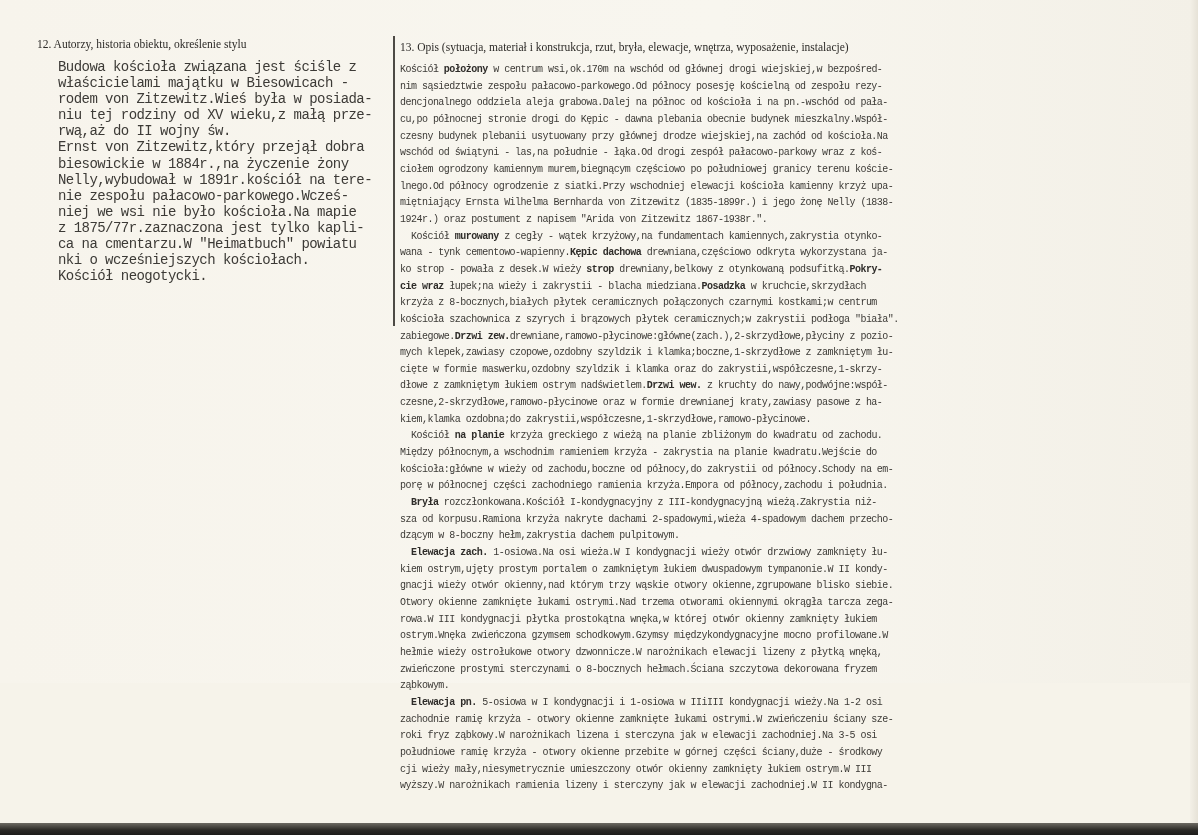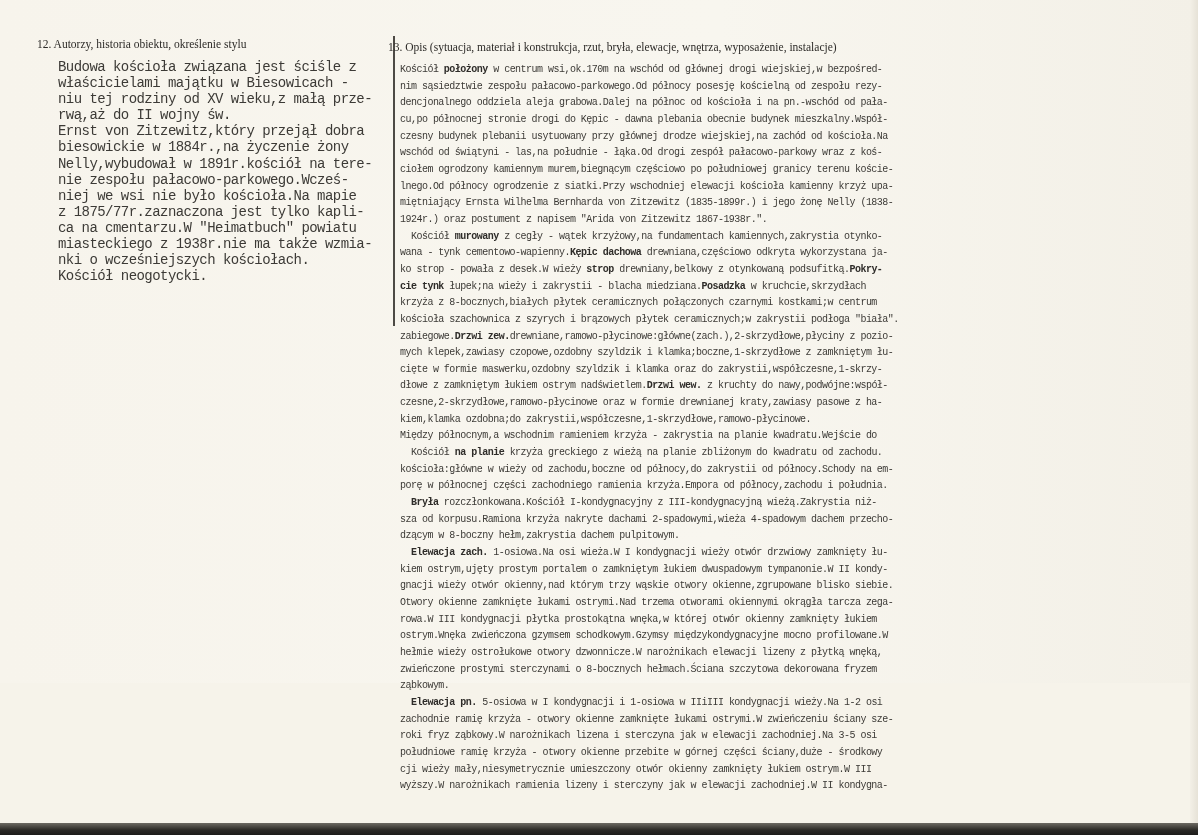--- a/index.html
+++ b/index.html
@@ -27,21 +27,21 @@
     background: #4d4a45;
   }
   .section-label {
     position: absolute;
     font-family: "Liberation Serif", "DejaVu Serif", serif;
     font-size: 11.5px;
     color: #2c2a27;
     white-space: nowrap;
   }
   #label12 { left: 37px; top: 38px; }
-  #label13 { left: 388px; top: 41px; }
+  #label13 { left: 400px; top: 41px; }
   .col-left {
     position: absolute; left: 58px; top: 59px; width: 340px;
     font-size: 14px; line-height: 16.1px; letter-spacing: -0.55px;
   }
   .col-right {
     position: absolute; left: 400px; top: 62px; width: 790px;
     font-size: 10px; line-height: 16.65px; letter-spacing: -0.52px;
   }
   .line { white-space: pre; display: block; }
   .b { font-weight: bold; color: #2e2c29; }
@@ -52,58 +52,58 @@
 <div class="page">
   <div class="right-edge"></div>
 
   <div id="label12" class="section-label">12. Autorzy, historia obiektu, określenie stylu</div>
   <div class="divider"></div>
   <div id="label13" class="section-label">13. Opis (sytuacja, materiał i konstrukcja, rzut, bryła, elewacje, wnętrza, wyposażenie, instalacje)</div>
 
   <div class="col-left" id="col-left">
       <span class="line"><span>Budowa kościoła związana jest ściśle z</span></span>
       <span class="line"><span>właścicielami majątku w Biesowicach -</span></span>
+      <span class="line"><span>rodem von Zitzewitz.Wieś była w posiada-</span></span>
       <span class="line"><span>niu tej rodziny od XV wieku,z małą prze-</span></span>
       <span class="line"><span>rwą,aż do II wojny św.</span></span>
       <span class="line"><span>Ernst von Zitzewitz,który przejął dobra</span></span>
       <span class="line"><span>biesowickie w 1884r.,na życzenie żony</span></span>
       <span class="line"><span>Nelly,wybudował w 1891r.kościół na tere-</span></span>
       <span class="line"><span>nie zespołu pałacowo-parkowego.Wcześ-</span></span>
       <span class="line"><span>niej we wsi nie było kościoła.Na mapie</span></span>
       <span class="line"><span>z 1875/77r.zaznaczona jest tylko kapli-</span></span>
       <span class="line"><span>ca na cmentarzu.W "Heimatbuch" powiatu</span></span>
-      <span class="line"><span>miasteckiego z 1938r.nie ma także wzmia-</span></span>
       <span class="line"><span>nki o wcześniejszych kościołach.</span></span>
       <span class="line"><span>Kościół neogotycki.</span></span>
     </div>
   <div class="col-right" id="col-right">
       <span class="line"><span>Kościół </span><span class="b">położony</span><span> w centrum wsi,ok.170m na wschód od głównej drogi wiejskiej,w bezpośred-</span></span>
       <span class="line"><span>nim sąsiedztwie zespołu pałacowo-parkowego.Od północy posesję kościelną od zespołu rezy-</span></span>
       <span class="line"><span>dencjonalnego oddziela aleja grabowa.Dalej na północ od kościoła i na pn.-wschód od pała-</span></span>
       <span class="line"><span>cu,po północnej stronie drogi do Kępic - dawna plebania obecnie budynek mieszkalny.Współ-</span></span>
       <span class="line"><span>czesny budynek plebanii usytuowany przy głównej drodze wiejskiej,na zachód od kościoła.Na</span></span>
       <span class="line"><span>wschód od świątyni - las,na południe - łąka.Od drogi zespół pałacowo-parkowy wraz z koś-</span></span>
       <span class="line"><span>ciołem ogrodzony kamiennym murem,biegnącym częściowo po południowej granicy terenu koście-</span></span>
       <span class="line"><span>lnego.Od północy ogrodzenie z siatki.Przy wschodniej elewacji kościoła kamienny krzyż upa-</span></span>
       <span class="line"><span>miętniający Ernsta Wilhelma Bernharda von Zitzewitz (1835-1899r.) i jego żonę Nelly (1838-</span></span>
       <span class="line"><span>1924r.) oraz postument z napisem "Arida von Zitzewitz 1867-1938r.".</span></span>
       <span class="line"><span>  Kościół </span><span class="b">murowany</span><span> z cegły - wątek krzyżowy,na fundamentach kamiennych,zakrystia otynko-</span></span>
       <span class="line"><span>wana - tynk cementowo-wapienny.</span><span class="b">Kępic dachowa</span><span> drewniana,częściowo odkryta wykorzystana ja-</span></span>
       <span class="line"><span>ko strop - powała z desek.W wieży </span><span class="b">strop</span><span> drewniany,belkowy z otynkowaną podsufitką.</span><span class="b">Pokry-</span></span>
-      <span class="line"><span class="b">cie tynk</span><span> łupek;na wieży i zakrystii - blacha miedziana.</span><span class="b">Posadzka</span><span> w kruchcie,skrzydłach</span></span>
+      <span class="line"><span class="b">cie wraz</span><span> łupek;na wieży i zakrystii - blacha miedziana.</span><span class="b">Posadzka</span><span> w kruchcie,skrzydłach</span></span>
       <span class="line"><span>krzyża z 8-bocznych,białych płytek ceramicznych połączonych czarnymi kostkami;w centrum</span></span>
       <span class="line"><span>kościoła szachownica z szyrych i brązowych płytek ceramicznych;w zakrystii podłoga "biała".</span></span>
       <span class="line"><span>zabiegowe.</span><span class="b">Drzwi zew.</span><span>drewniane,ramowo-płycinowe:główne(zach.),2-skrzydłowe,płyciny z pozio-</span></span>
       <span class="line"><span>mych klepek,zawiasy czopowe,ozdobny szyldzik i klamka;boczne,1-skrzydłowe z zamkniętym łu-</span></span>
       <span class="line"><span>cięte w formie maswerku,ozdobny szyldzik i klamka oraz do zakrystii,współczesne,1-skrzy-</span></span>
       <span class="line"><span>dłowe z zamkniętym łukiem ostrym nadświetlem.</span><span class="b">Drzwi wew.</span><span> z kruchty do nawy,podwójne:współ-</span></span>
       <span class="line"><span>czesne,2-skrzydłowe,ramowo-płycinowe oraz w formie drewnianej kraty,zawiasy pasowe z ha-</span></span>
       <span class="line"><span>kiem,klamka ozdobna;do zakrystii,współczesne,1-skrzydłowe,ramowo-płycinowe.</span></span>
+      <span class="line"><span>  Kościół </span><span class="b">na planie</span><span> krzyża greckiego z wieżą na planie zbliżonym do kwadratu od zachodu.</span></span>
       <span class="line"><span>Między północnym,a wschodnim ramieniem krzyża - zakrystia na planie kwadratu.Wejście do</span></span>
-      <span class="line"><span>  Kościół </span><span class="b">na planie</span><span> krzyża greckiego z wieżą na planie zbliżonym do kwadratu od zachodu.</span></span>
       <span class="line"><span>kościoła:główne w wieży od zachodu,boczne od północy,do zakrystii od północy.Schody na em-</span></span>
       <span class="line"><span>porę w północnej części zachodniego ramienia krzyża.Empora od północy,zachodu i południa.</span></span>
       <span class="line"><span>  </span><span class="b">Bryła</span><span> rozczłonkowana.Kościół I-kondygnacyjny z III-kondygnacyjną wieżą.Zakrystia niż-</span></span>
       <span class="line"><span>sza od korpusu.Ramiona krzyża nakryte dachami 2-spadowymi,wieża 4-spadowym dachem przecho-</span></span>
       <span class="line"><span>dzącym w 8-boczny hełm,zakrystia dachem pulpitowym.</span></span>
       <span class="line"><span>  </span><span class="b">Elewacja zach.</span><span> 1-osiowa.Na osi wieża.W I kondygnacji wieży otwór drzwiowy zamknięty łu-</span></span>
       <span class="line"><span>kiem ostrym,ujęty prostym portalem o zamkniętym łukiem dwuspadowym tympanonie.W II kondy-</span></span>
       <span class="line"><span>gnacji wieży otwór okienny,nad którym trzy wąskie otwory okienne,zgrupowane blisko siebie.</span></span>
       <span class="line"><span>Otwory okienne zamknięte łukami ostrymi.Nad trzema otworami okiennymi okrągła tarcza zega-</span></span>
       <span class="line"><span>rowa.W III kondygnacji płytka prostokątna wnęka,w której otwór okienny zamknięty łukiem</span></span>

